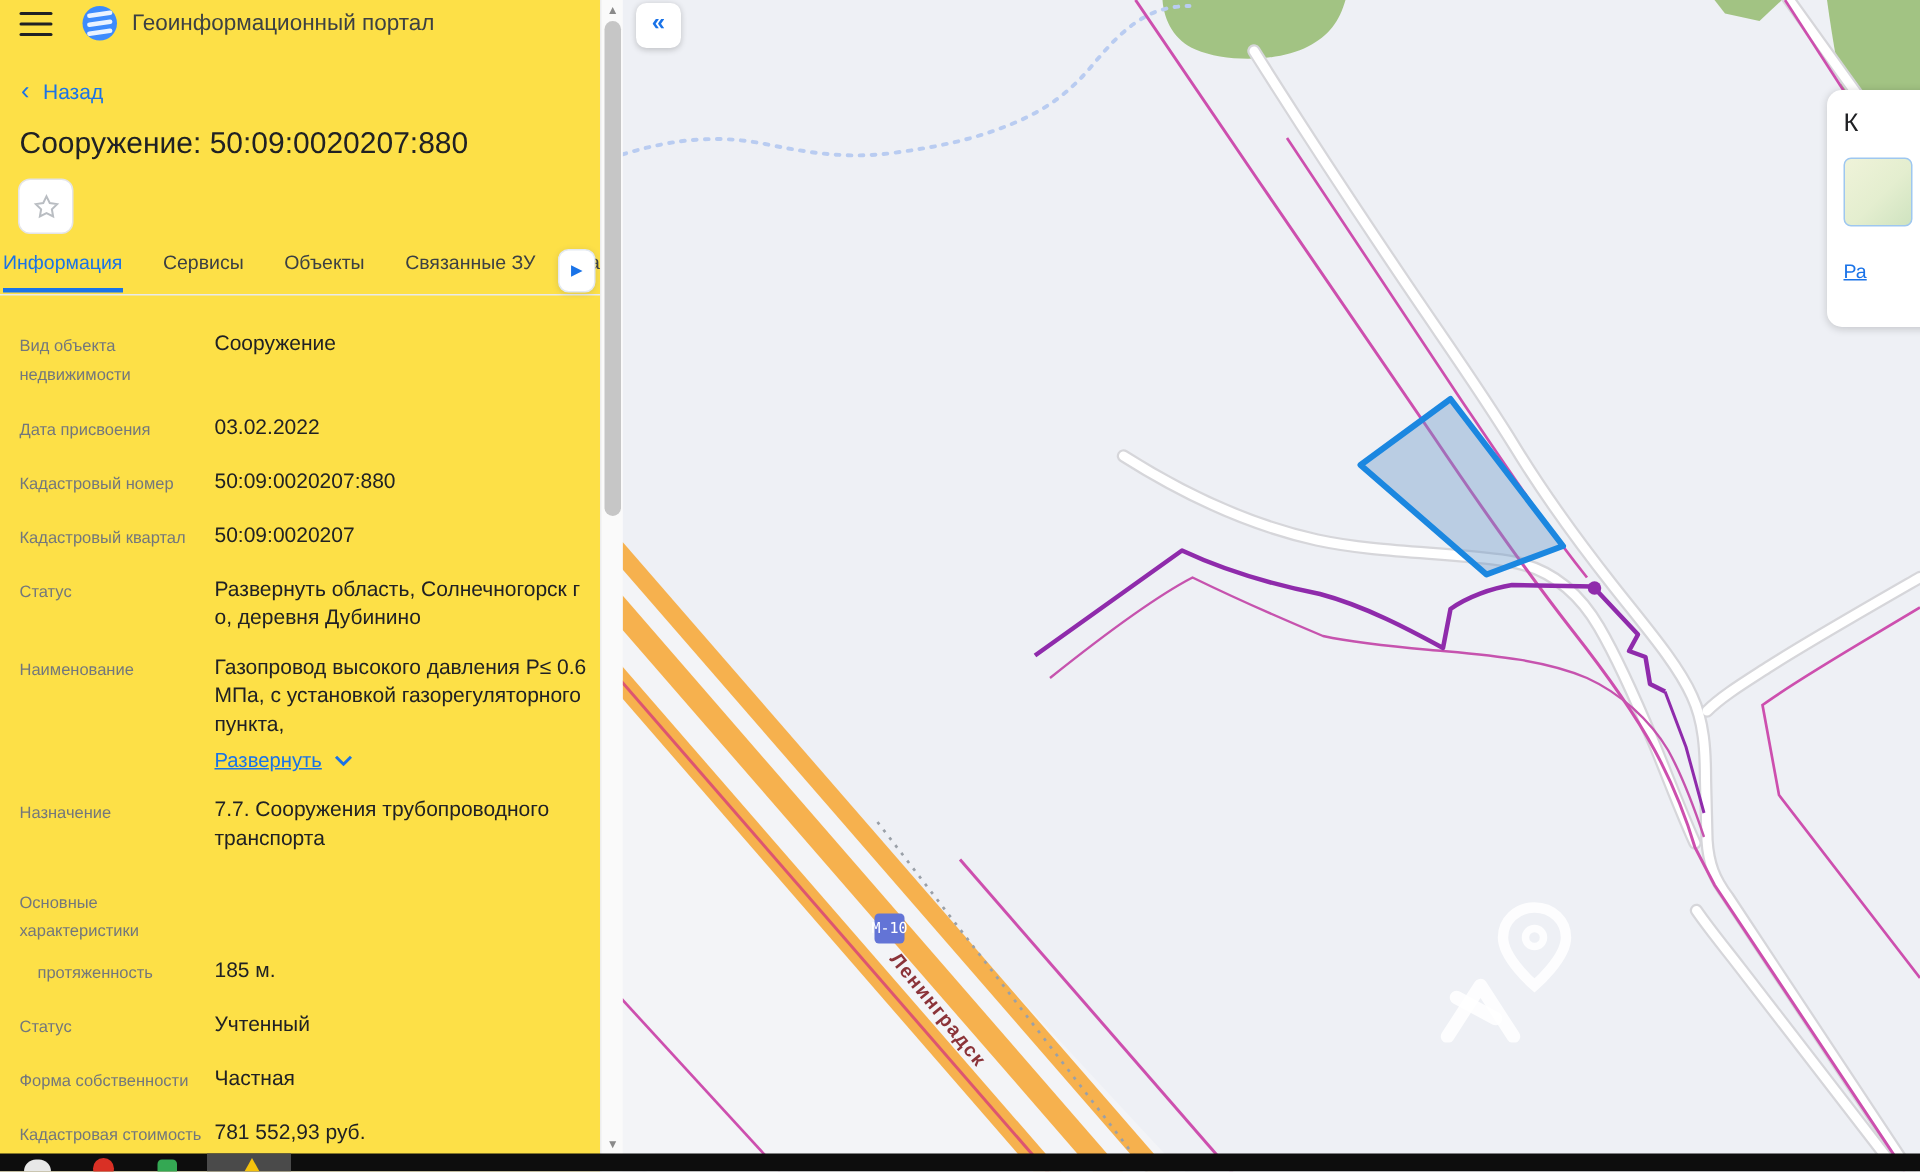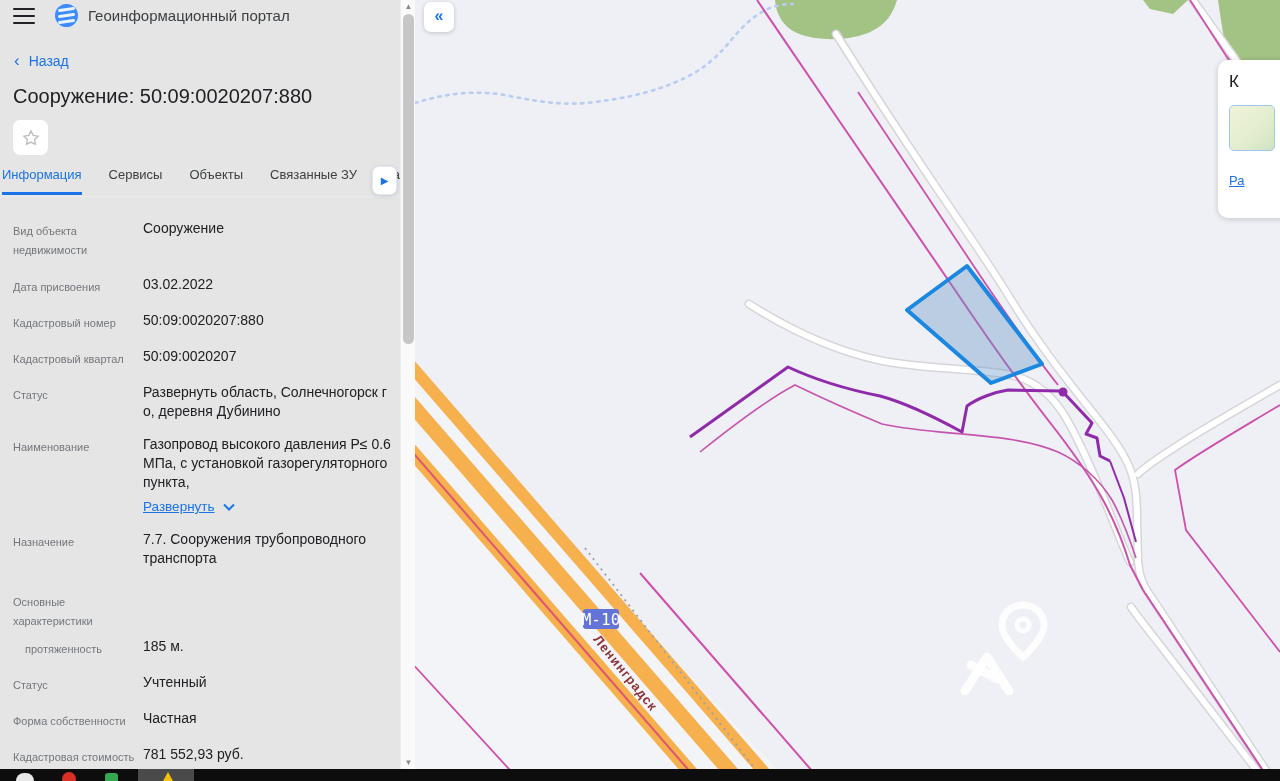--- a/index.html
+++ b/index.html
@@ -1,21 +1,21 @@
 <!DOCTYPE html>
 <html><head>
 <meta charset="utf-8">
 <style>
   * { margin:0; padding:0; box-sizing:border-box; }
   html,body { width:1280px; height:781px; overflow:hidden;
     font-family:"Liberation Sans","DejaVu Sans",sans-serif; background:#fff; }
   .app { position:relative; width:1280px; height:781px; }
 
   
-  .sidebar { position:absolute; left:0; top:0; width:400px; height:781px; background:#e5e5e5; z-index:5; }
+  .sidebar { position:absolute; left:0; top:0; width:400px; height:781px; background:#fde047; z-index:5; }
   .sb-header { position:absolute; left:0; top:0; width:100%; height:34px; }
   .burger { position:absolute; left:13px; top:8px; width:22px; height:16px; cursor:pointer; }
   .burger span { display:block; height:2.4px; background:#202124; border-radius:1px; margin-bottom:4.4px; }
   .logo { position:absolute; left:55px; top:4px; width:23px; height:23px; border-radius:50%;
     background:#3d8bfd; overflow:hidden; }
   .logo i { display:block; position:absolute; left:3px; right:3px; height:3px; background:#eaf3ff; border-radius:2px; }
   .logo i:nth-child(1){ top:4px; transform:rotate(-8deg); }
   .logo i:nth-child(2){ top:10px; transform:rotate(-8deg); }
   .logo i:nth-child(3){ top:16px; transform:rotate(-8deg); }
   .app-title { position:absolute; left:88px; top:7px; font-size:15px; color:#3c4043; }
@@ -56,22 +56,22 @@
   .sc-thumb { position:absolute; left:2px; top:14px; width:11px; height:330px; background:#c6c6c6; border-radius:6px; cursor:pointer; }
 
   
   .map { position:absolute; left:415px; top:0; width:865px; height:781px; background:#eef0f5; overflow:hidden; z-index:1; }
   .map svg.base { position:absolute; left:0; top:0; }
 
   .collapse-btn { position:absolute; left:9px; top:2px; width:30px; height:30px; background:#fff; border-radius:7px;
     box-shadow:0 1px 4px rgba(0,0,0,.2); display:flex; align-items:center; justify-content:center; cursor:pointer; z-index:4; }
   .collapse-btn span { color:#1a73e8; font-size:16px; font-weight:bold; margin-top:-2px; }
 
-  .m10-badge { position:absolute; left:168px; top:609px; width:36px; height:20px; background:#6374d6; border-radius:3px;
-    color:#fff; font-family:"DejaVu Sans Mono",monospace; font-size:16px; display:flex; align-items:center; justify-content:center; z-index:2; }
+  .m10-badge { position:absolute; left:168px; top:609px; width:20px; height:20px; background:#6374d6; border-radius:3px;
+    color:#fff; font-family:"DejaVu Sans Mono",monospace; font-size:10px; display:flex; align-items:center; justify-content:center; z-index:2; }
   .road-label { position:absolute; left:187px; top:632px; transform:rotate(51deg); transform-origin:0 0;
     color:#8b3339; font-size:13px; font-weight:bold; letter-spacing:1px; z-index:2; white-space:nowrap; }
 
   .watermark { position:absolute; left:520px; top:595px; display:flex; align-items:flex-end; gap:10px;
     color:rgba(255,255,255,.85); z-index:2; pointer-events:none; }
   .wm-text { font-size:72px; font-weight:bold; line-height:0.95; }
 
   .side-card { position:absolute; right:-58px; top:60px; width:120px; height:158px; background:#fff;
     border-radius:10px; box-shadow:0 1px 6px rgba(0,0,0,.18); padding:12px 10px 10px 11px; z-index:3; }
   .side-card .sc-title { font-size:17px; color:#202124; }

